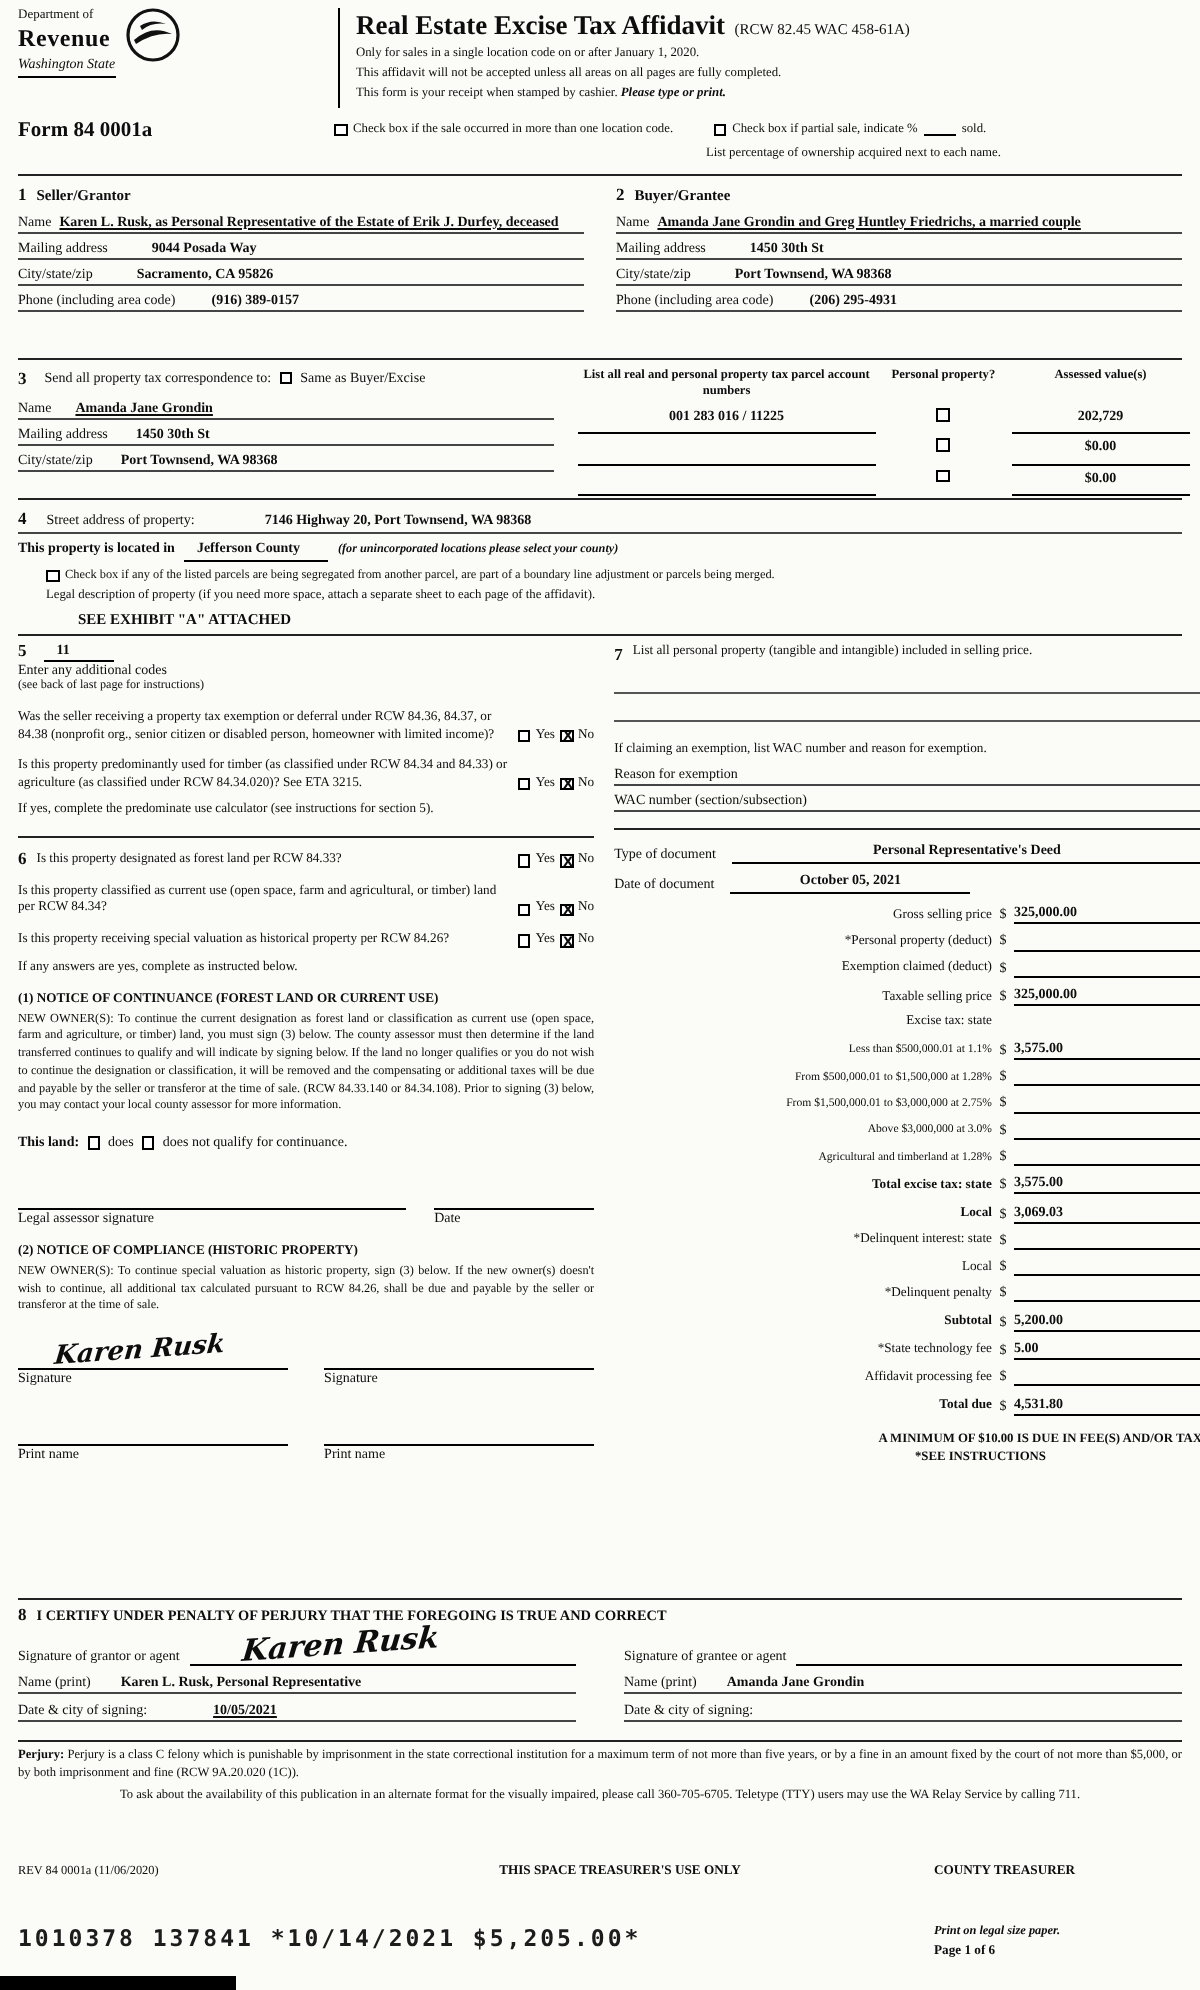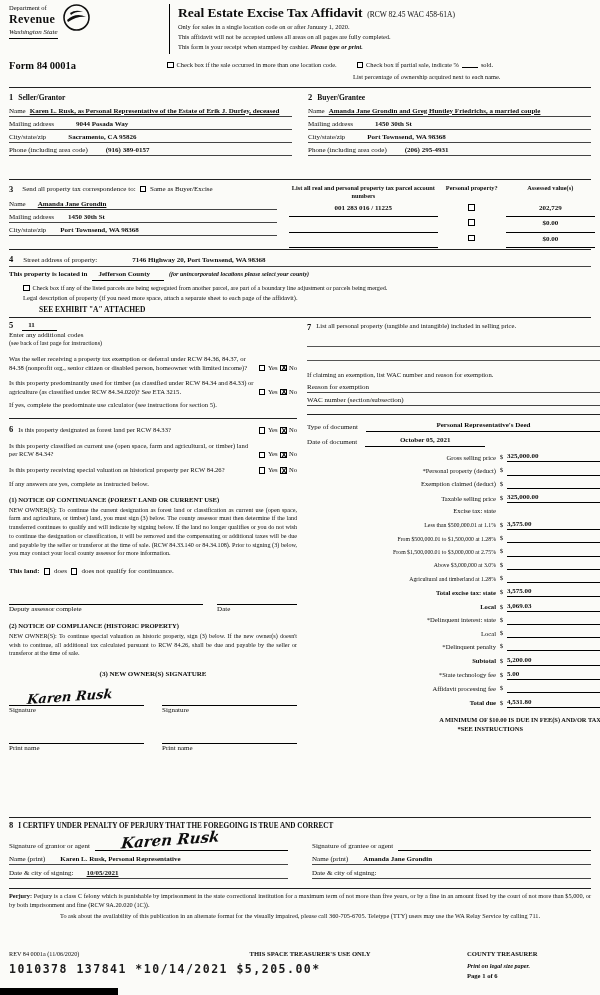--- a/index.html
+++ b/index.html
@@ -111,21 +111,21 @@
   .perjury{border-top:1px solid #222;margin-top:3px;padding-top:3px;min-height:56px}
   .perj-p{font-size:6.3px;text-align:justify;line-height:1.4}
   .perj-c{font-size:6.3px;text-align:center;margin-top:3px;line-height:1.4}
 
   
   .footer{margin-top:auto;padding-bottom:14px;position:relative}
   .f-row{display:flex;align-items:baseline;margin-top:6px}
   .f-rev{font-size:6.2px;width:170px;flex:none}
   .f-center{flex:1;text-align:center;font-weight:700;font-size:6.6px}
   .f-right{width:150px;flex:none;text-align:left;padding-left:26px;font-weight:700;font-size:6.6px}
-  .f-stamp-row{display:flex;align-items:flex-start;margin-top:4px}
+  .f-stamp-row{display:flex;align-items:flex-start;margin-top:22px}
   .stamp{font-family:"DejaVu Sans Mono",monospace;font-weight:700;font-size:11.5px;
          letter-spacing:1.5px;color:#1c1c1c;flex:1}
   .f-right2{width:150px;flex:none;padding-left:26px}
   .legalsz{font-style:italic;font-weight:700;font-size:6.2px}
   .pageno{font-weight:700;font-size:6.6px;margin-top:2px}
   .scanbar{position:absolute;left:-9px;bottom:0;width:118px;height:7px;background:#000}
 </style>
 </head>
 <body>
 
@@ -382,32 +382,31 @@
           <span class="b">This land:</span>
           <span class="cb"></span>
           <span>does</span>
           <span class="cb"></span>
           <span>does not qualify for continuance.</span>
         </div>
 
         <div class="dep-row">
           <div class="dep-c">
             <div class="sigline"></div>
-            <span>Deputy assessor complete</span>
+            <span>Legal assessor signature</span>
           </div>
           <div class="dep-c dt">
             <div class="sigline"></div>
             <span>Date</span>
           </div>
         </div>
 
         <div class="notice-t">(2) NOTICE OF COMPLIANCE (HISTORIC PROPERTY)</div>
         <div class="notice-b">NEW OWNER(S): To continue special valuation as historic property, sign (3) below. If the new owner(s) doesn't wish to continue, all additional tax calculated pursuant to RCW 84.26, shall be due and payable by the seller or transferor at the time of sale.</div>
 
-        <div class="n3title">(3) NEW OWNER(S) SIGNATURE</div>
         <div class="sigpair">
           <div class="dep-c">
             <div class="sigline">
               <span class="script">Karen Rusk</span>
             </div>
             <span>Signature</span>
           </div>
           <div class="dep-c">
             <div class="sigline"></div>
             <span>Signature</span>
@@ -568,21 +567,21 @@
             <span class="script" style="font-size:15px;left:26px;bottom:0">Karen Rusk</span>
           </span>
         </div>
         <div class="s8field">
           <span>Name (print)</span>
           <span class="val" style="margin-left:10px">Karen L. Rusk, Personal Representative</span>
           <span class="fill"></span>
         </div>
         <div class="s8field">
           <span>Date &amp; city of signing:</span>
-          <span class="val u" style="margin-left:8px">10/05/2021</span>
+          <span class="val u" style="margin-left:28px">10/05/2021</span>
           <span class="fill"></span>
         </div>
       </div>
       <div>
         <div class="s8sig">
           <span>Signature of grantee or agent</span>
           <span class="s8sigline"></span>
         </div>
         <div class="s8field">
           <span>Name (print)</span>

